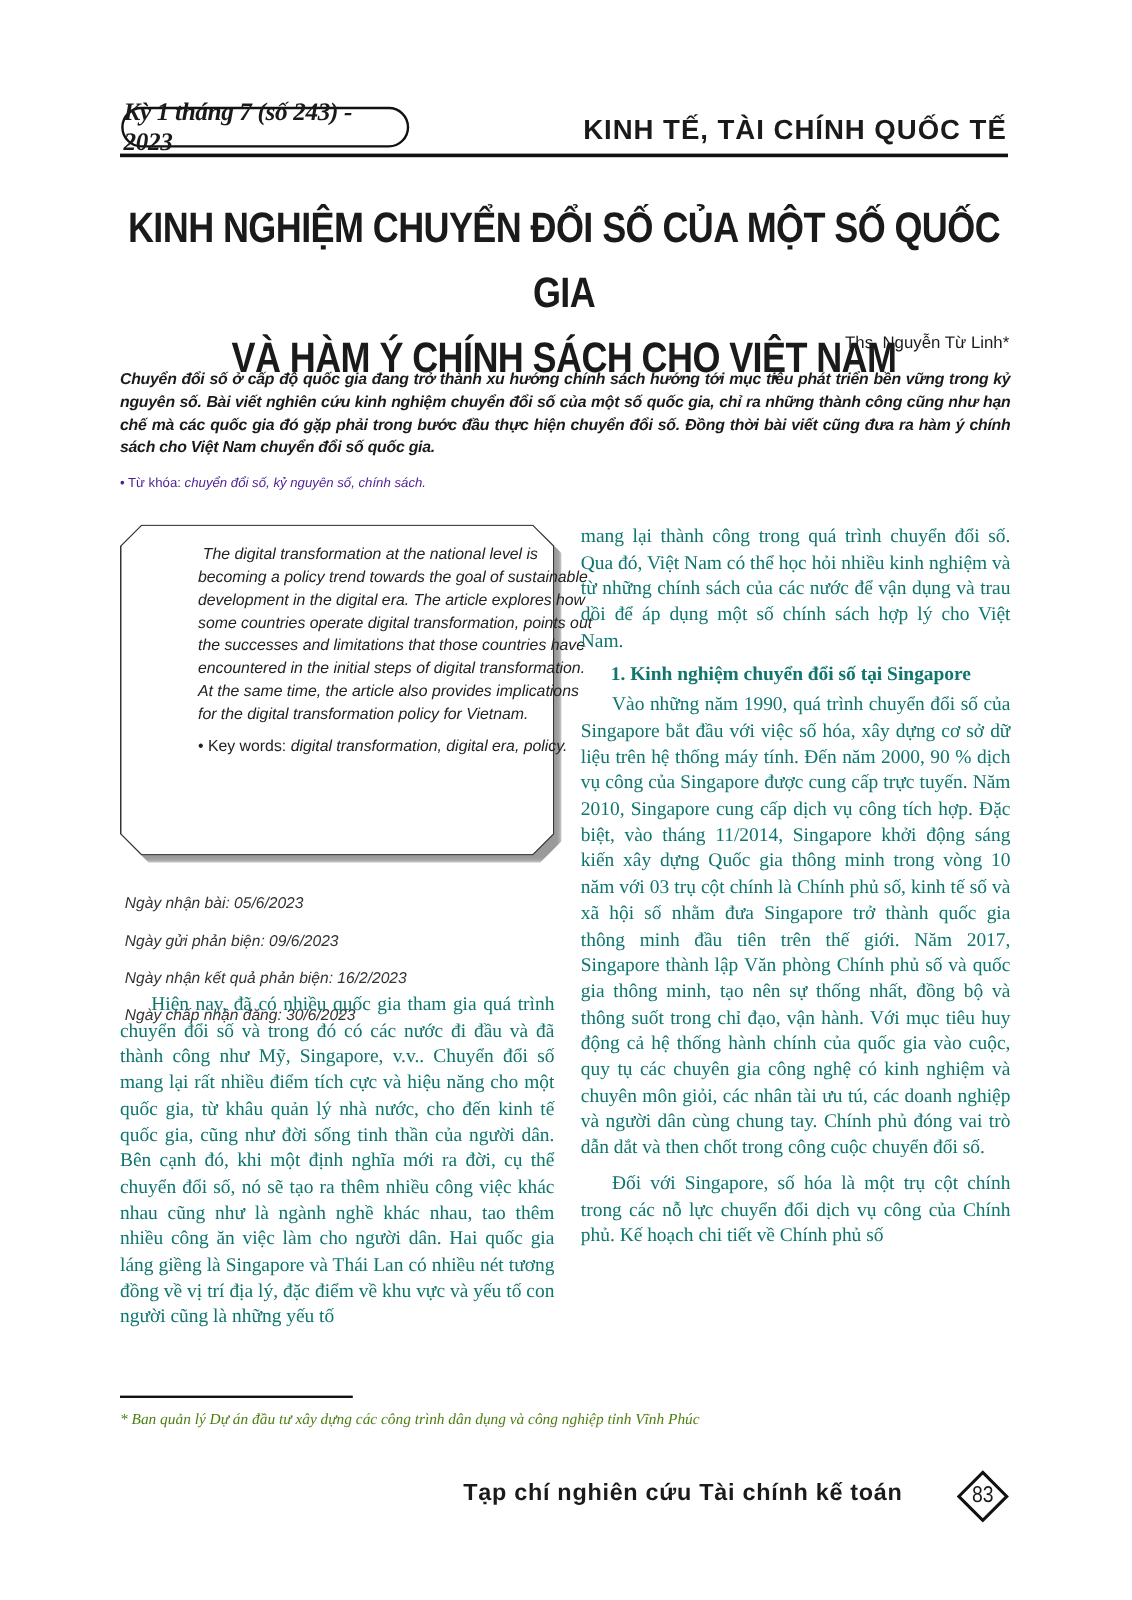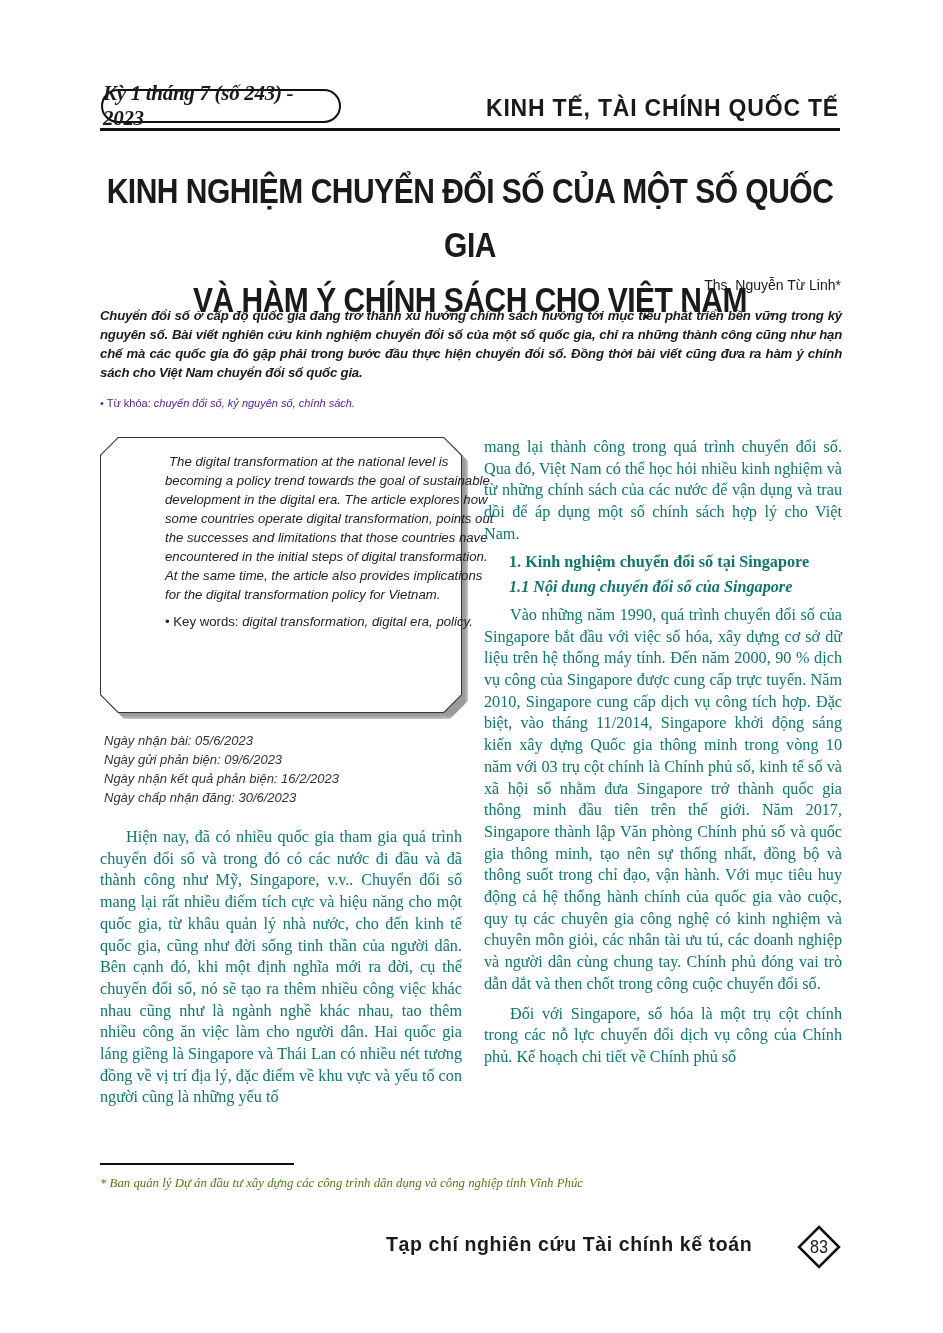--- a/index.html
+++ b/index.html
@@ -69,21 +69,21 @@
   .abstract-en .first { text-indent: 4px; }
   .keywords-en { margin-top: 8px !important; }
   .keywords-en .lbl { font-style: normal; }
 
   
   .dates {
     left: 104px; top: 731px;
     font-family: "Liberation Sans", sans-serif; font-style: italic;
     font-size: 13px; line-height: 19px; color: #333;
   }
-  .dates div { white-space: nowrap; }
+  .dates div { white-space: nowrap; margin-top: 12px; }
 
   
   .col {
     font-family: "Liberation Serif", serif; font-size: 16.2px; line-height: 21.7px;
     text-align: justify; color: #0f766e;
   }
   .col p { margin: 0; }
   .col .indent { text-indent: 26px; }
   .col-left-body { left: 100px; top: 827px; width: 362px; }
   .col-right { left: 484px; top: 437px; width: 358px; }
@@ -150,21 +150,20 @@
   <div>Ngày chấp nhận đăng: 30/6/2023</div>
 </div>
 
 <div class="abs col col-left-body">
   <p class="indent">Hiện nay, đã có nhiều quốc gia tham gia quá trình chuyển đổi số và trong đó có các nước đi đầu và đã thành công như Mỹ, Singapore, v.v.. Chuyển đổi số mang lại rất nhiều điểm tích cực và hiệu năng cho một quốc gia, từ khâu quản lý nhà nước, cho đến kinh tế quốc gia, cũng như đời sống tinh thần của người dân. Bên cạnh đó, khi một định nghĩa mới ra đời, cụ thể chuyển đổi số, nó sẽ tạo ra thêm nhiều công việc khác nhau cũng như là ngành nghề khác nhau, tao thêm nhiều công ăn việc làm cho người dân. Hai quốc gia láng giềng là Singapore và Thái Lan có nhiều nét tương đồng về vị trí địa lý, đặc điểm về khu vực và yếu tố con người cũng là những yếu tố</p>
 </div>
 
 <div class="abs col col-right">
   <p>mang lại thành công trong quá trình chuyển đổi số. Qua đó, Việt Nam có thể học hỏi nhiều kinh nghiệm và từ những chính sách của các nước để vận dụng và trau dồi để áp dụng một số chính sách hợp lý cho Việt Nam.</p>
   <p class="h1">1. Kinh nghiệm chuyển đổi số tại Singapore</p>
-  <p class="h2">1.1 Nội dung chuyển đổi số của Singapore</p>
   <p class="indent">Vào những năm 1990, quá trình chuyển đổi số của Singapore bắt đầu với việc số hóa, xây dựng cơ sở dữ liệu trên hệ thống máy tính. Đến năm 2000, 90 % dịch vụ công của Singapore được cung cấp trực tuyến. Năm 2010, Singapore cung cấp dịch vụ công tích hợp. Đặc biệt, vào tháng 11/2014, Singapore khởi động sáng kiến xây dựng Quốc gia thông minh trong vòng 10 năm với 03 trụ cột chính là Chính phủ số, kinh tế số và xã hội số nhằm đưa Singapore trở thành quốc gia thông minh đầu tiên trên thế giới. Năm 2017, Singapore thành lập Văn phòng Chính phủ số và quốc gia thông minh, tạo nên sự thống nhất, đồng bộ và thông suốt trong chỉ đạo, vận hành. Với mục tiêu huy động cả hệ thống hành chính của quốc gia vào cuộc, quy tụ các chuyên gia công nghệ có kinh nghiệm và chuyên môn giỏi, các nhân tài ưu tú, các doanh nghiệp và người dân cùng chung tay. Chính phủ đóng vai trò dẫn dắt và then chốt trong công cuộc chuyển đổi số.</p>
   <p class="indent para-gap">Đối với Singapore, số hóa là một trụ cột chính trong các nỗ lực chuyển đổi dịch vụ công của Chính phủ. Kế hoạch chi tiết về Chính phủ số</p>
 </div>
 
 <div class="abs fn-rule"></div>
 <div class="abs footnote">* Ban quản lý Dự án đầu tư xây dựng các công trình dân dụng và công nghiệp tỉnh Vĩnh Phúc</div>
 
 <div class="abs journal-name">Tạp chí nghiên cứu Tài chính kế toán</div>
 <div class="abs page-badge">
   <svg width="44" height="44" viewBox="0 0 44 44">

